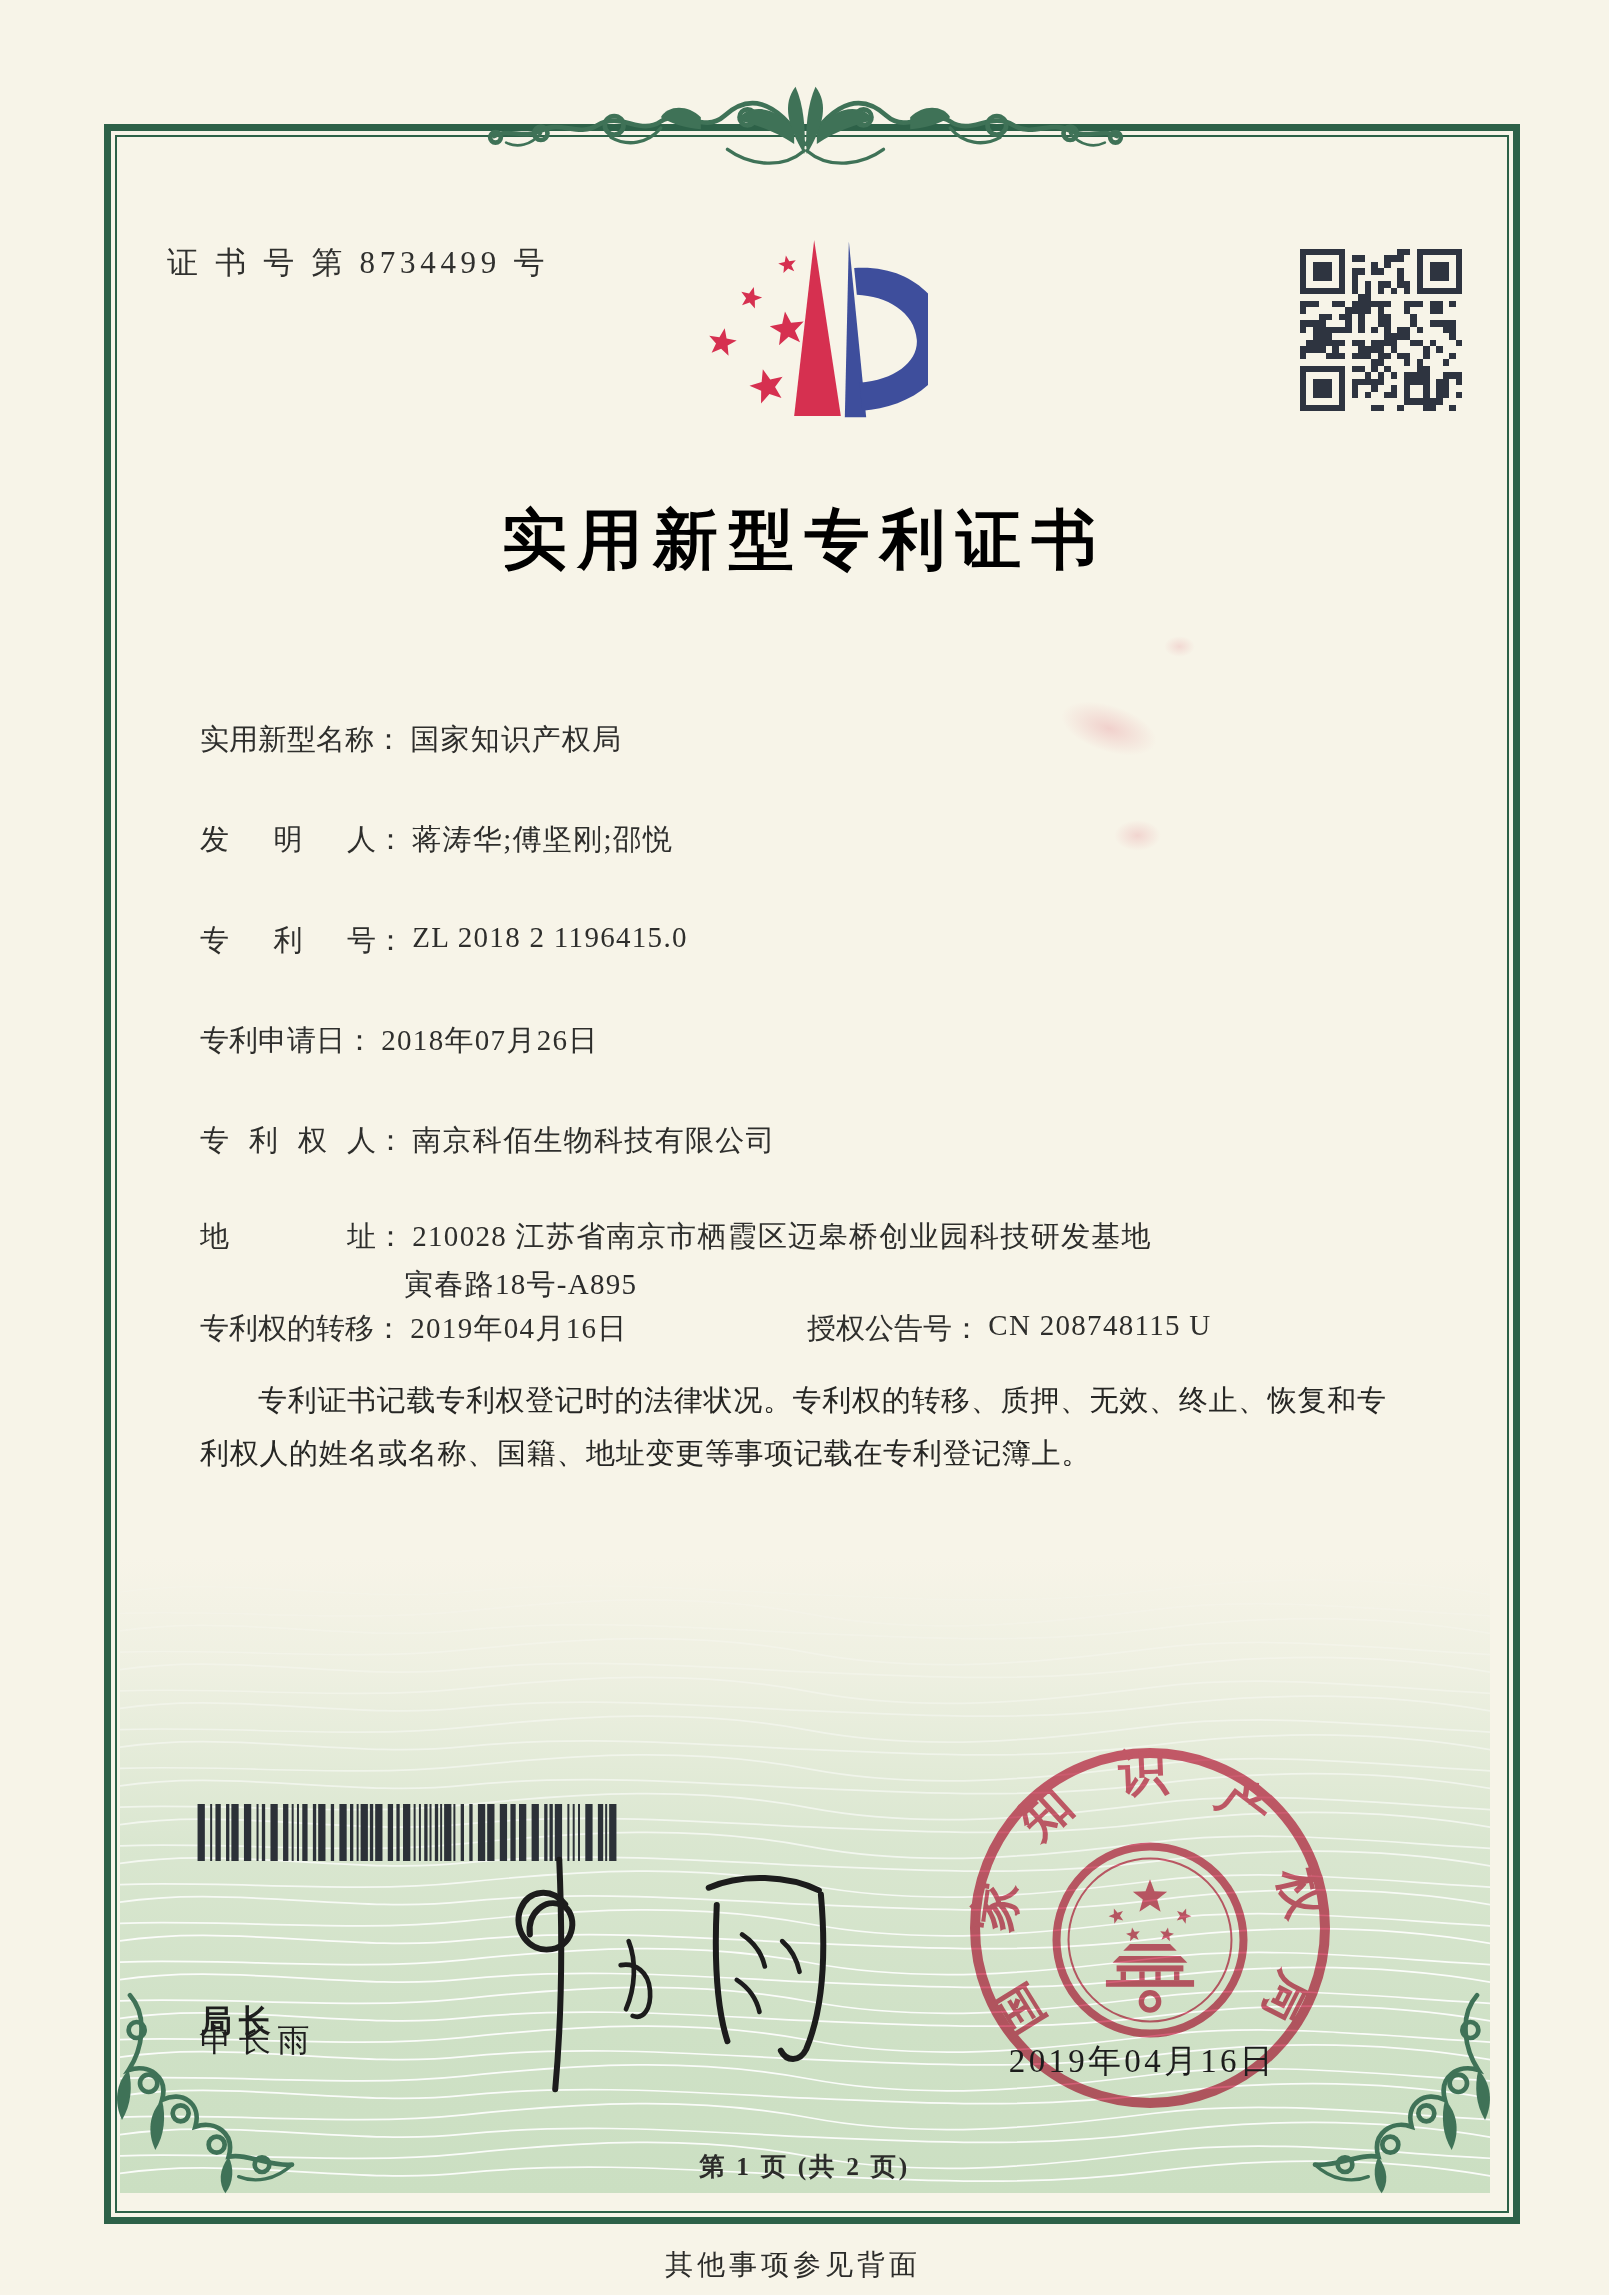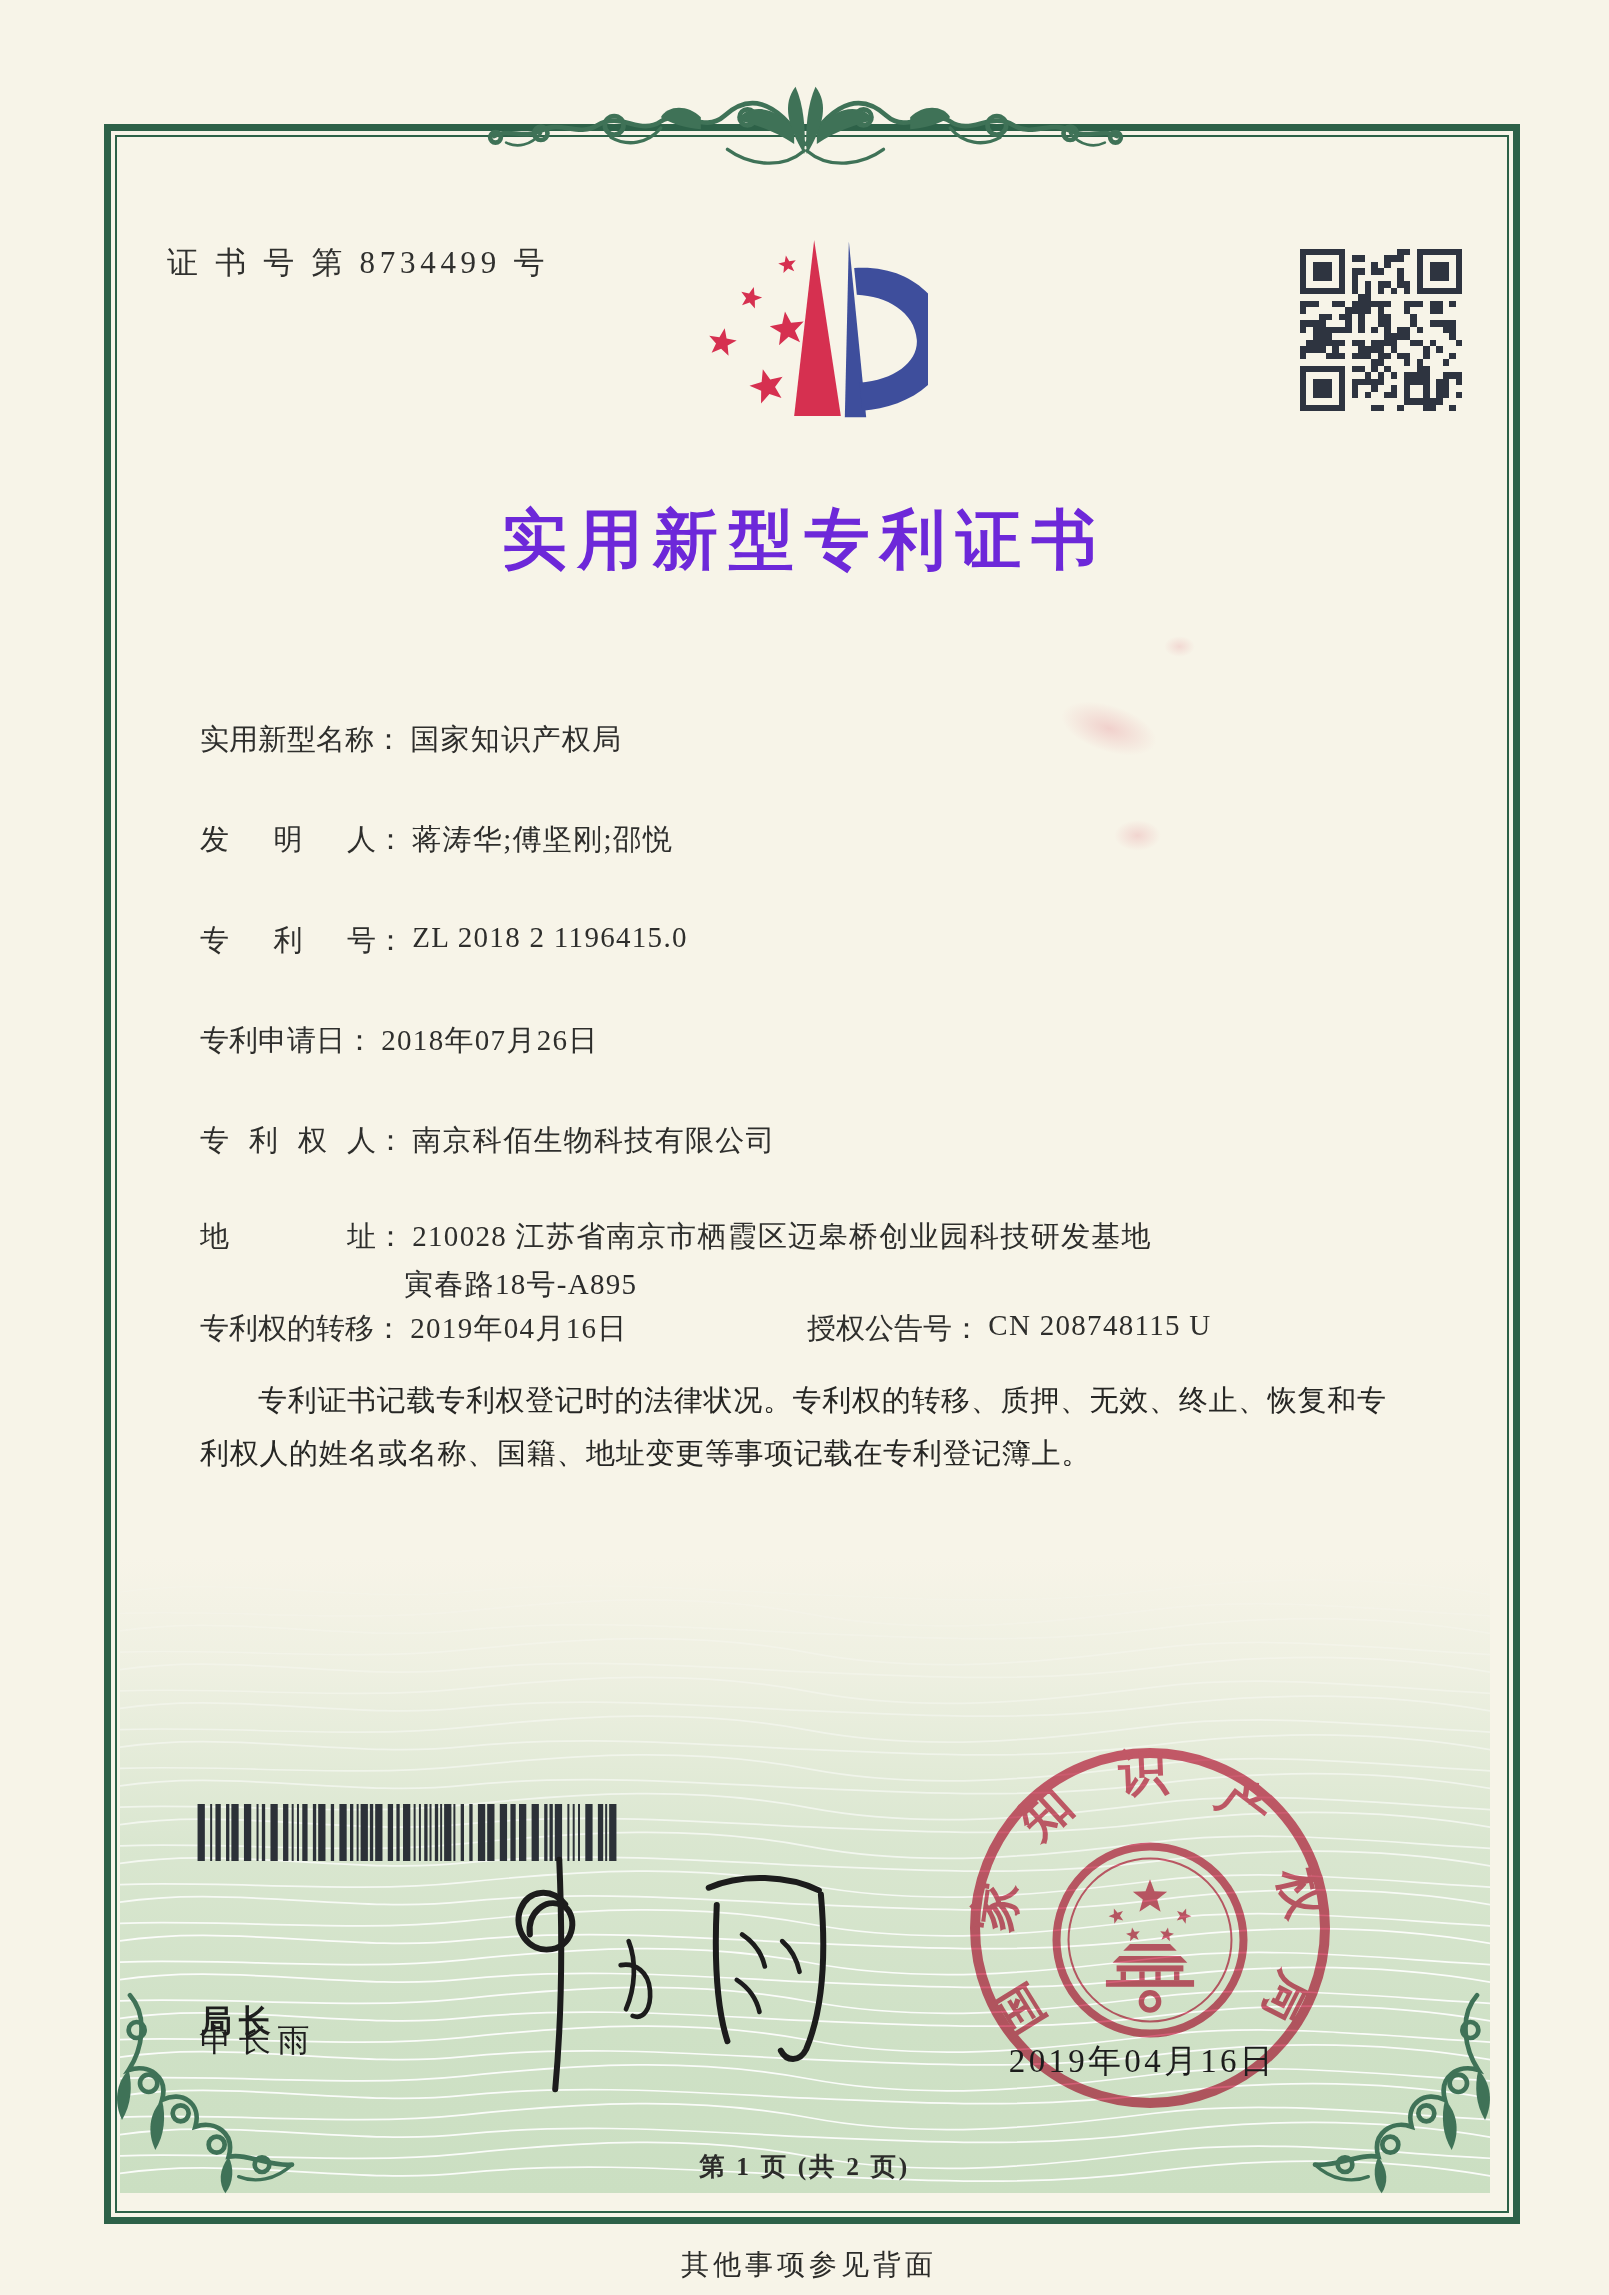--- a/index.html
+++ b/index.html
@@ -27,42 +27,42 @@
       rgba(212,228,206,0.25) 18%,
       rgba(208,226,200,0.75) 45%,
       #cfe1c6 75%,
       #cbdfc2 100%);
   }
   .wave-svg{position:absolute;left:0;top:0;}
   
   .cert-no{left:167px;top:242px;font-size:31px;letter-spacing:4.7px;color:#30302e;z-index:8;}
   .title{
     left:0;top:496px;width:1609px;text-align:center;
-    font-size:65px;font-weight:bold;letter-spacing:10.7px;color:#6d28d9;z-index:8;
+    font-size:65px;font-weight:bold;letter-spacing:10.7px;color:#000000;z-index:8;
   }
   .row{left:200px;width:1269px;font-size:29px;color:#2e2e2c;z-index:8;white-space:nowrap;}
   .lbl{display:inline-block;vertical-align:top;}
   .lbl.spread{width:176px;text-align:justify;text-align-last:justify;}
   .colon{display:inline-block;vertical-align:top;}
   .val{display:inline-block;vertical-align:top;letter-spacing:1.3px;}
   .addr2{left:404px;font-size:29px;letter-spacing:1.3px;z-index:8;white-space:nowrap;}
   .grant-pair2{position:absolute;left:607px;top:0;}
   .paras{left:200px;top:1374px;width:1215px;z-index:8;}
   .paras p{
     margin:0;text-indent:2em;font-size:29px;line-height:53px;
     letter-spacing:0.7px;color:#262624;
   }
   .director-title{left:200px;top:2000px;font-size:32px;letter-spacing:6.7px;z-index:8;color:#1e1e1e;font-weight:bold;}
   .director-name{left:200px;top:2019px;font-size:32px;letter-spacing:6.7px;z-index:8;color:#1e1e1e;}
   .seal-date{
     left:982px;top:2039px;width:321px;text-align:center;
     font-size:33px;letter-spacing:3.3px;color:#1c1c1c;z-index:9;
   }
   .page-info{left:0;top:2150px;width:1609px;text-align:center;font-size:25.4px;letter-spacing:2.7px;z-index:8;color:#2c2c2a;font-weight:bold;}
-  .back-note{left:0;top:2246px;width:1586px;text-align:center;font-size:28px;letter-spacing:4px;z-index:8;color:#2c2c2a;padding-left:16px;}
+  .back-note{left:0;top:2246px;width:1586px;text-align:center;font-size:28px;letter-spacing:4px;z-index:8;color:#2c2c2a;}
   
   .logo{left:687px;top:228px;z-index:8;}
   .qr{left:1300px;top:249px;z-index:8;}
   .barcode{left:196px;top:1804px;z-index:3;}
   .signature{left:428px;top:1841px;z-index:4;}
   .seal{left:963px;top:1741px;z-index:5;mix-blend-mode:multiply;opacity:.92;}
   .ornament-top{left:460px;top:64px;z-index:7;}
   .flourish-bl{left:102px;top:1990px;z-index:7;}
   .flourish-br{left:1305px;top:1990px;z-index:7;transform:scaleX(-1);}
   .smudge{border-radius:50%;z-index:2;}

